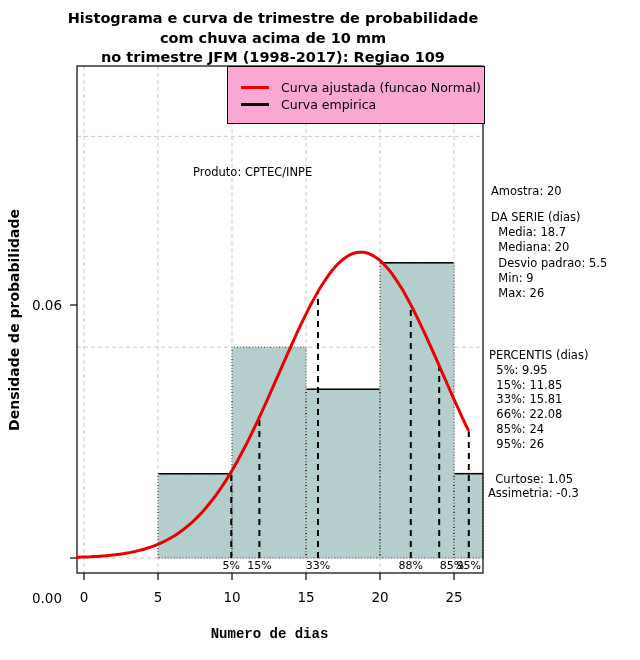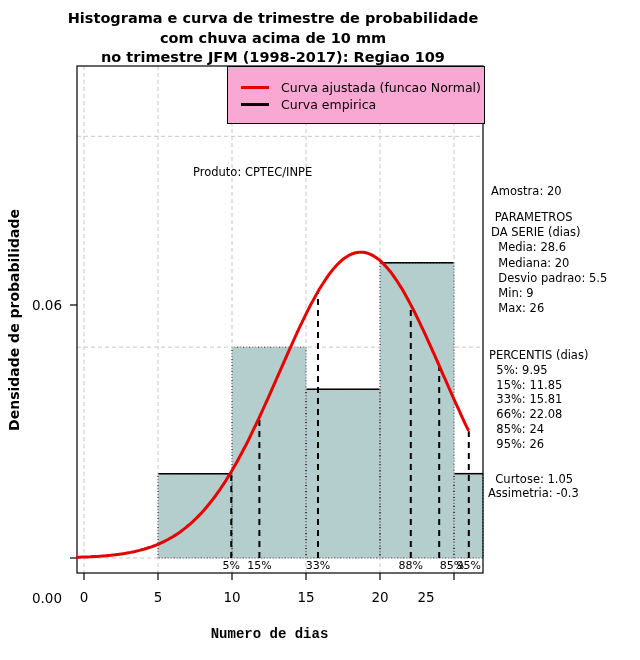--- a/index.html
+++ b/index.html
@@ -94,31 +94,31 @@
     </div>
     <div class="legend-row r2">
       <span class="legend-line" style="background: rgb(0, 0, 0);"></span>
       <span class="legend-label">Curva empirica</span>
     </div>
   </div>
 
   <div id="produto" class="abs">Produto: CPTEC/INPE</div>
 
   <div id="amostra" class="abs stats">Amostra: 20</div>
-  <div id="serie" class="abs stats"><div class="tline"> PARAMETROS</div><div class="tline">DA SERIE (dias)</div><div class="tline">  Media: 28.6</div><div class="tline">  Mediana: 20</div><div class="tline">  Desvio padrao: 5.5</div><div class="tline">  Min: 9</div><div class="tline">  Max: 26</div></div>
+  <div id="serie" class="abs stats"><div class="tline">DA SERIE (dias)</div><div class="tline">  Media: 18.7</div><div class="tline">  Mediana: 20</div><div class="tline">  Desvio padrao: 5.5</div><div class="tline">  Min: 9</div><div class="tline">  Max: 26</div></div>
   <div id="percentis" class="abs stats"><div class="tline">PERCENTIS (dias)</div><div class="tline">  5%: 9.95</div><div class="tline">  15%: 11.85</div><div class="tline">  33%: 15.81</div><div class="tline">  66%: 22.08</div><div class="tline">  85%: 24</div><div class="tline">  95%: 26</div></div>
   <div id="shape" class="abs stats"><div class="tline">  Curtose: 1.05</div><div class="tline">Assimetria: -0.3</div></div>
 
   <div id="x-ticks" class="abs">
       <span class="xtick" style="left: 84px;">0</span>
       <span class="xtick" style="left: 158px;">5</span>
       <span class="xtick" style="left: 232px;">10</span>
       <span class="xtick" style="left: 306px;">15</span>
       <span class="xtick" style="left: 380px;">20</span>
-      <span class="xtick" style="left: 426px;">25</span>
+      <span class="xtick" style="left: 454px;">25</span>
     </div>
   <div id="y-ticks" class="abs">
       <span class="ytick" style="top: 550px; margin-top: 40px;">0.00</span>
       <span class="ytick" style="top: 297px;">0.06</span>
     </div>
   <div id="plabels" class="abs">
       <span class="plabel" style="left: 231.26px;">5%</span>
       <span class="plabel" style="left: 259.38px;">15%</span>
       <span class="plabel" style="left: 317.988px;">33%</span>
       <span class="plabel" style="left: 410.784px;">88%</span>

